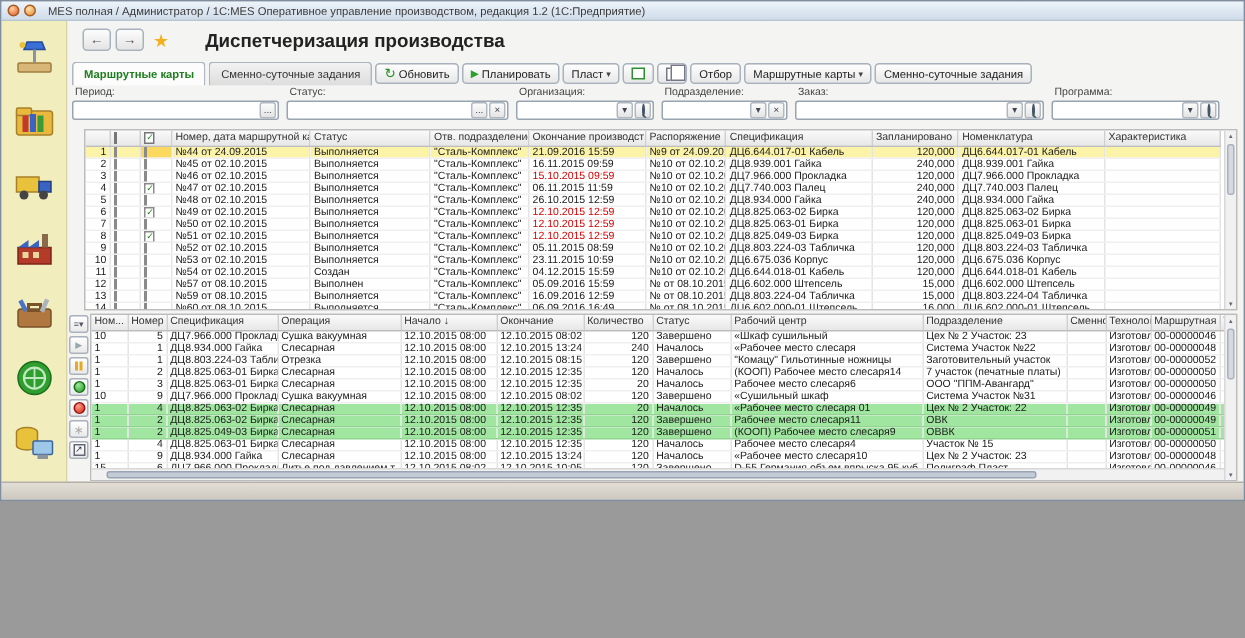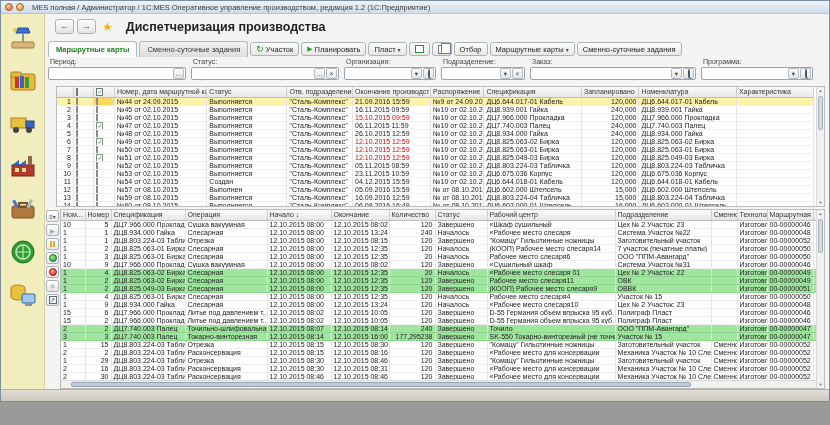--- a/index.html
+++ b/index.html
@@ -1,18 +1,18 @@
 <!DOCTYPE html>
 <html style="--accent-green: #1e7d1e; --row-selected: #fbf3a8; --cell-focused: #fbd85e; --row-green: #a0e6a0; --date-overdue: #d40000; --sidebar-bg: #f2edbd; --titlebar-from: #eef4fa; --titlebar-to: #cfdcea;"><head>
 <meta charset="utf-8">
 <style>
   * { margin:0; padding:0; box-sizing:border-box; }
   html,body { background:#9a9a9a; }
   body { font-family:"Liberation Sans", sans-serif; }
-  .app { width:830px; height:402px; position:relative; background:#ece9e2;
+  .app { width:830px; height:334px; position:relative; background:#ece9e2;
          border:1px solid #7f8da0; overflow:hidden; display:flex; flex-direction:column; }
 
   
   .titlebar { height:13px; flex:0 0 13px; background:linear-gradient(var(--titlebar-from,#eef4fa),var(--titlebar-to,#cfdcea));
               display:flex; align-items:center; padding-left:4px; gap:3px; border-bottom:1px solid #b7c4d2; }
   .tb-circle { width:8px; height:8px; border-radius:50%; border:1px solid #a85a20; }
   .tb-circle.c1 { background:radial-gradient(circle at 35% 30%, #ffd2a0, #e2582a); }
   .tb-circle.c2 { background:radial-gradient(circle at 35% 30%, #ffe2b0, #e88a2a); }
   .tb-title { font-size:7.5px; color:#3a3a3a; margin-left:5px; white-space:nowrap; }
 
@@ -23,21 +23,21 @@
              display:flex; flex-direction:column; align-items:center; padding-top:8px; gap:13px; }
   .side-item { width:32px; height:30px; display:flex; align-items:center; justify-content:center; cursor:pointer; }
 
   
   .content { flex:1; display:flex; flex-direction:column; background:#f4f4f2; min-width:0; }
 
   .nav-row { height:25px; flex:0 0 25px; display:flex; align-items:center; gap:3px; padding-left:10px; }
   .nav-btn { width:19px; height:15px; font-size:9px; line-height:13px; text-align:center; color:#555;
              background:linear-gradient(#fdfdfd,#e4e4e4); border:1px solid #a9b2bc; border-radius:3px; }
   .star { color:#f2b01e; font-size:12px; margin:0 3px; }
-  .page-title { font-size:12.5px; font-weight:bold; color:#222; margin-left:7px; }
+  .page-title { font-size:12.5px; font-weight:bold; color:#222; margin-left:18px; }
 
   .cmd-row { height:18px; flex:0 0 18px; display:flex; align-items:flex-end; padding-left:3px; gap:2px; white-space:nowrap; }
   .tab { height:16px; padding:3px 7px 2px; font-size:7.5px; color:#333; background:linear-gradient(#f2f2f2,#ddd);
          border:1px solid #aeb6be; border-bottom:none; border-radius:3px 3px 0 0; }
   .tab.active { background:#fcfcfc; color:var(--accent-green,#1e7d1e); font-weight:bold; }
   .btn { height:14px; margin-bottom:1px; padding:1px 5px; font-size:7.5px; color:#222; display:inline-flex; align-items:center; gap:2px;
          background:linear-gradient(#fefefe,#e7e7e7); border:1px solid #a9b2bc; border-radius:3px; }
   .btn .ico-refresh { color:#1f8f1f; font-size:9px; line-height:7px; }
   .btn .ico-play { color:#2aa12a; font-size:7px; }
   .btn .caret { font-size:6px; color:#444; }
@@ -174,21 +174,21 @@
         <button class="nav-btn">→</button>
         <span class="star">★</span>
         <span class="page-title">Диспетчеризация производства</span>
       </div>
 
       <div class="cmd-row" id="cmd-row">
           <span class="tab active">Маршрутные карты</span>
           <span class="tab">Сменно-суточные задания</span>
           <button class="btn">
             <span class="ico-refresh">↻</span>
-            <span>Участок</span>
+            <span>Обновить</span>
           </button>
           <button class="btn">
             <span class="ico-play">▶</span>
             <span>Планировать</span>
           </button>
           <button class="btn">
             <span>Пласт</span>
             <span class="caret">▾</span>
           </button>
           <button class="btn">

